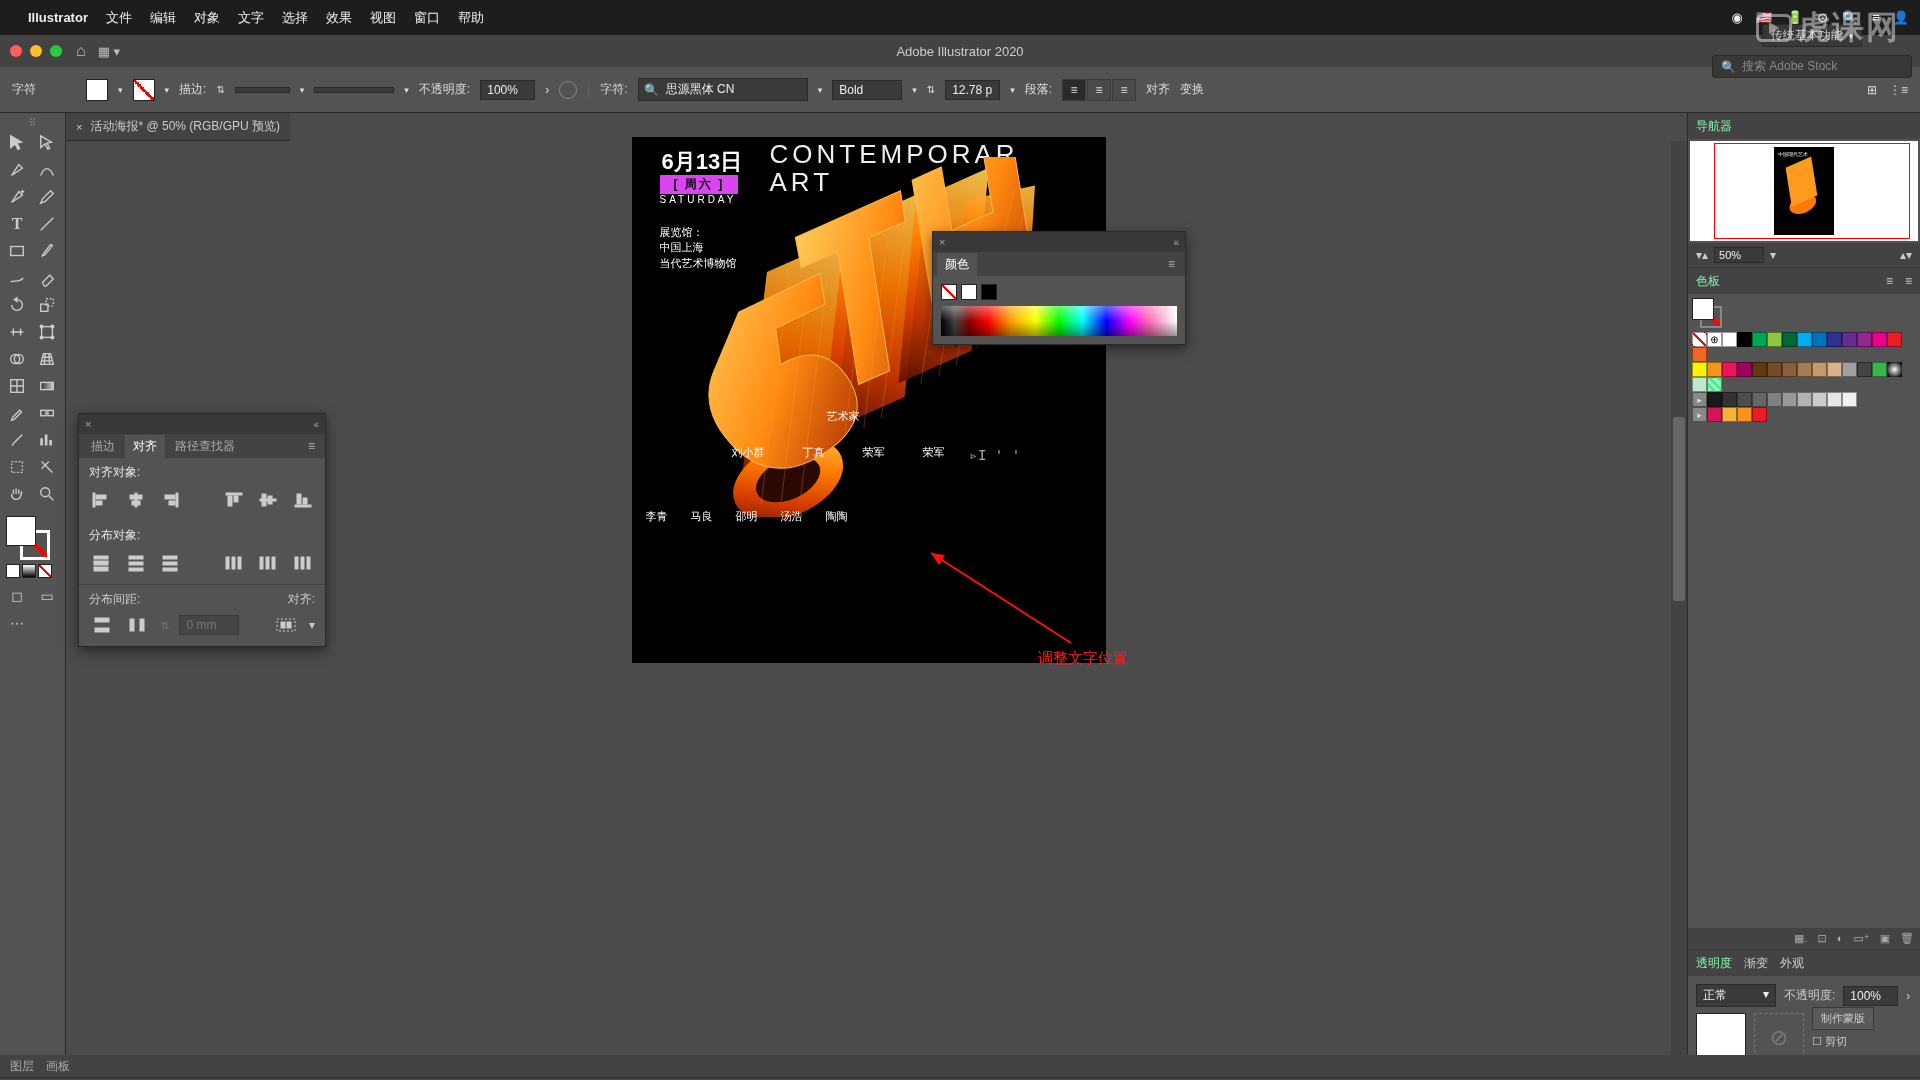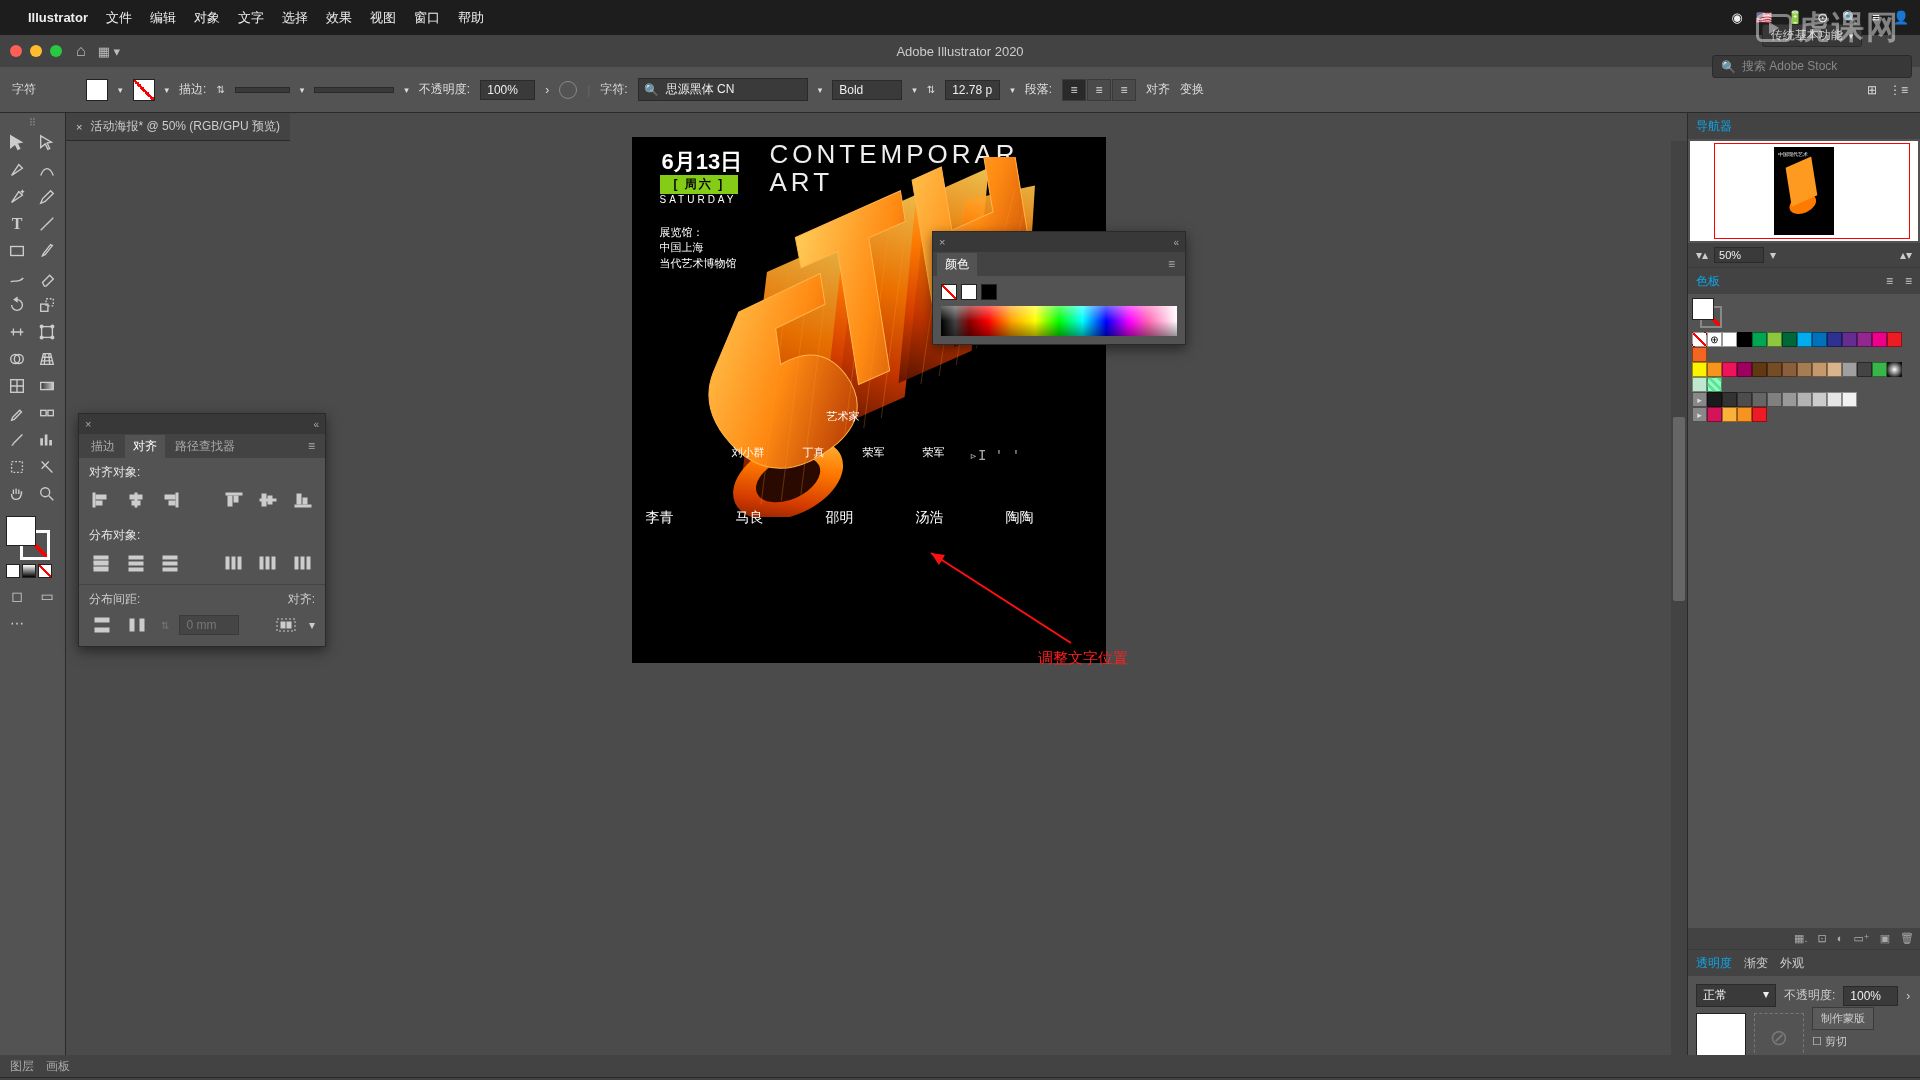--- a/index.html
+++ b/index.html
@@ -65,39 +65,39 @@
 .canvas-wrap { flex: 1; background: #4b4b4b; overflow: hidden; position: relative; padding-top: 28px; }
 .canvas-scroll { position: absolute; inset: 28px 16px 16px 0; display: flex; align-items: flex-start; justify-content: center; }
 .scrollbar-v { position:absolute; right:0; top:28px; bottom:16px; width:16px; background:#434343; }
 .scrollbar-v .thumb { position:absolute; left:2px; right:2px; top:30%; height:20%; background:#666; border-radius:2px;}
 .scrollbar-h { position:absolute; left:0; right:16px; bottom:0; height:16px; background:#434343; }
 .scrollbar-h .thumb { position:absolute; top:2px; bottom:2px; left:35%; width:30%; background:#666; border-radius:2px;}
 
 
 .artboard { width: 474px; height: 526px; background: #000; position: relative; margin-top: -4px; overflow:hidden;}
 .poster-date { position: absolute; top: 10px; left: 30px; color: #fff; font-weight: bold; font-size: 22px; }
-.poster-day-box { position: absolute; top: 38px; left: 28px; background: #84cc16; color: #000; padding: 1px 14px; font-weight: bold; font-size: 12px; letter-spacing:2px;}
+.poster-day-box { position: absolute; top: 38px; left: 28px; background: #d946ef; color: #000; padding: 1px 14px; font-weight: bold; font-size: 12px; letter-spacing:2px;}
 .poster-saturday { position: absolute; top: 57px; left: 28px; color: #fff; font-size: 10px; letter-spacing: 3px; }
 .poster-title1 { position: absolute; top: 2px; left: 138px; color: #eee; font-size: 26px; letter-spacing: 4px; font-family: Arial; font-weight:300;}
 .poster-title2 { position: absolute; top: 30px; left: 138px; color: #eee; font-size: 26px; letter-spacing: 4px; font-family: Arial; font-weight:300;}
 .poster-venue { position: absolute; top: 88px; left: 28px; color: #fff; font-size: 11px; line-height: 1.4; }
 .poster-3d { position: absolute; top: 20px; left: 10px; width: 450px; height: 360px; }
 .artist-label { position:absolute; top: 272px; left:195px; color:#fff; font-size:11px;}
 .artist-row1 { position:absolute; top: 308px; left:100px; right:30px; color:#fff; font-size:11px; display:flex; gap:38px;}
-.artist-row2 { position:absolute; top: 372px; left:14px; right:30px; color:#fff; font-size:14px; display:flex; gap:62px;}
+.artist-row2 { position:absolute; top: 372px; left:14px; right:30px; color:#fff; font-size:11px; display:flex; gap:23px;}
 .text-cursor { position:absolute; top:310px; left:338px; color:#aaa; font-size:14px; font-family:monospace;}
 .red-arrow { position:absolute; top:315px; left:330px; pointer-events:none; }
 .red-text { position:absolute; color:#ff2020; font-size:15px; font-weight:500; }
 
 
 .rightpanels { width: 233px; background: #535353; border-left: 1px solid #2a2a2a; display: flex; flex-direction: column; font-size: 12px; }
 .panel { border-bottom: 1px solid #3a3a3a; }
 .panel-tabs { display: flex; background: #434343; height: 26px; align-items: center; padding: 0 8px; gap: 12px; }
 .panel-tabs .tab { color: #ccc; }
-.panel-tabs .tab.active { color: #0ea5e9; font-family: Liberation Serif, serif; }
+.panel-tabs .tab.active { color: #86efac; font-family: Liberation Serif, serif; }
 
 
 .nav-thumb { background: #fff; height: 100px; margin: 2px; position: relative; display:flex; align-items:center; justify-content:center;}
 .nav-thumb .mini-poster { width:60px; height:88px; background:#000; position:relative; overflow:hidden;}
 .nav-thumb .red-box { position:absolute; border:1px solid red; left:24px; top:2px; right:8px; bottom:2px;}
 .nav-zoom { display:flex; align-items:center; gap:6px; padding:4px 8px; background:#434343;}
 .nav-zoom input { background:#3a3a3a; border:1px solid #2a2a2a; color:#eee; width:50px; padding:1px 4px; font-size:11px;}
 
 
 .swatches-body { padding: 4px; }

